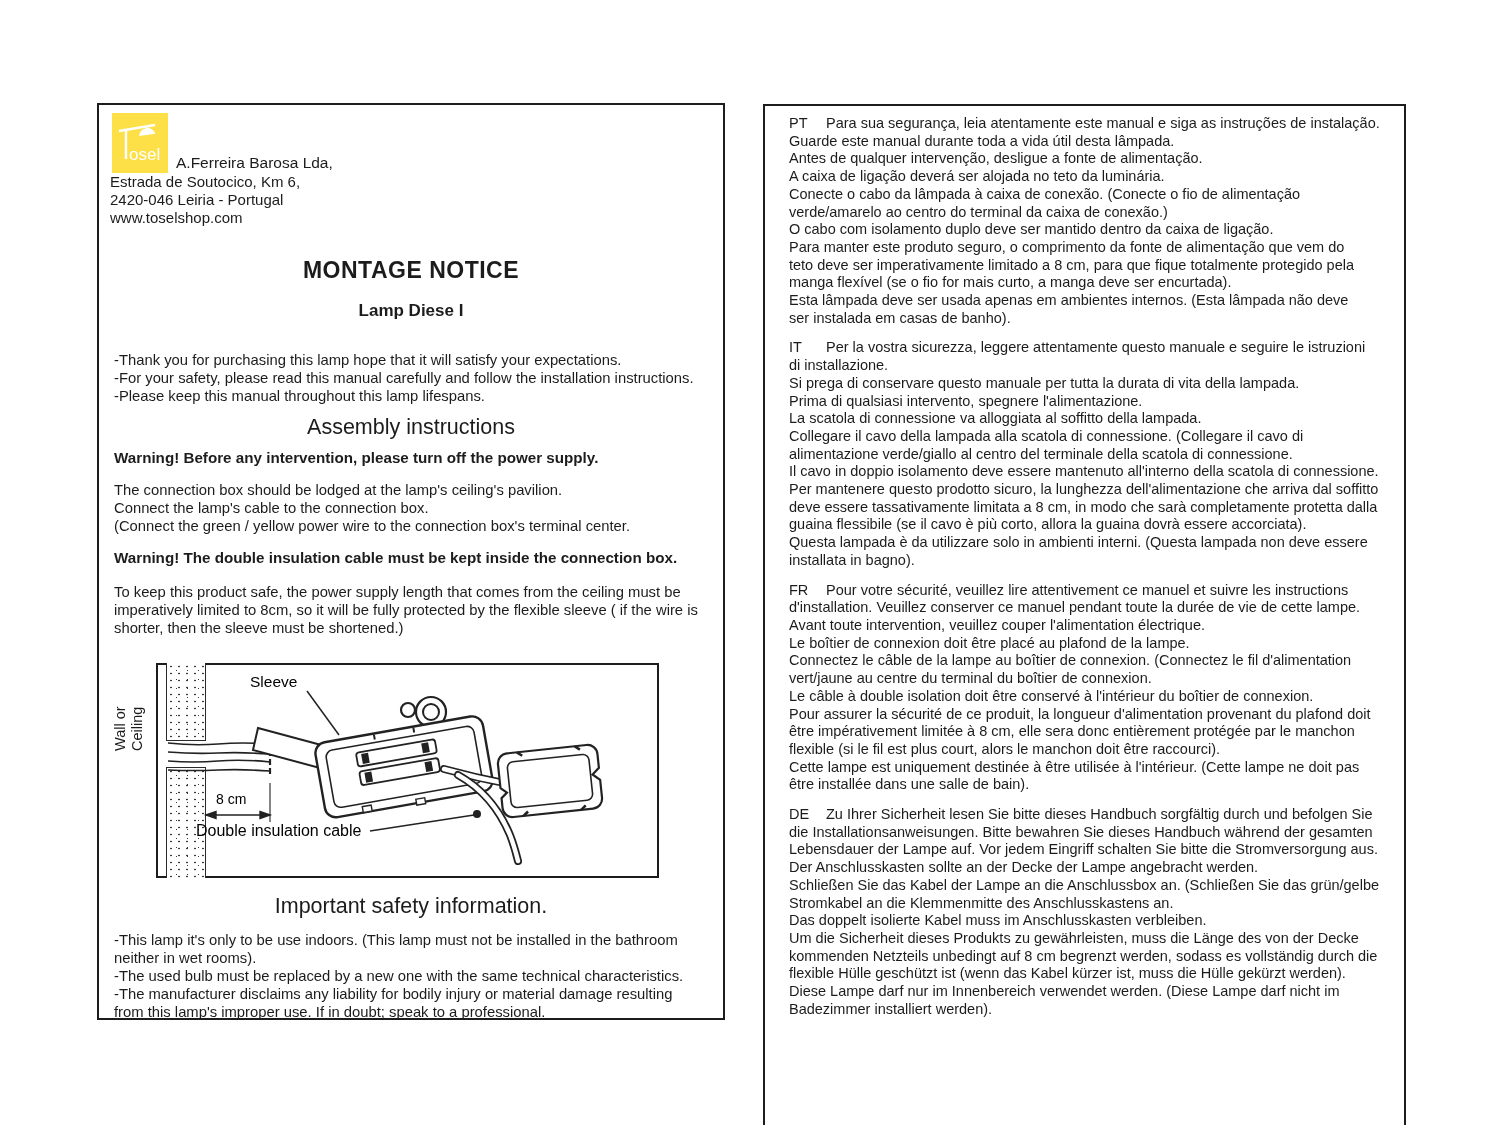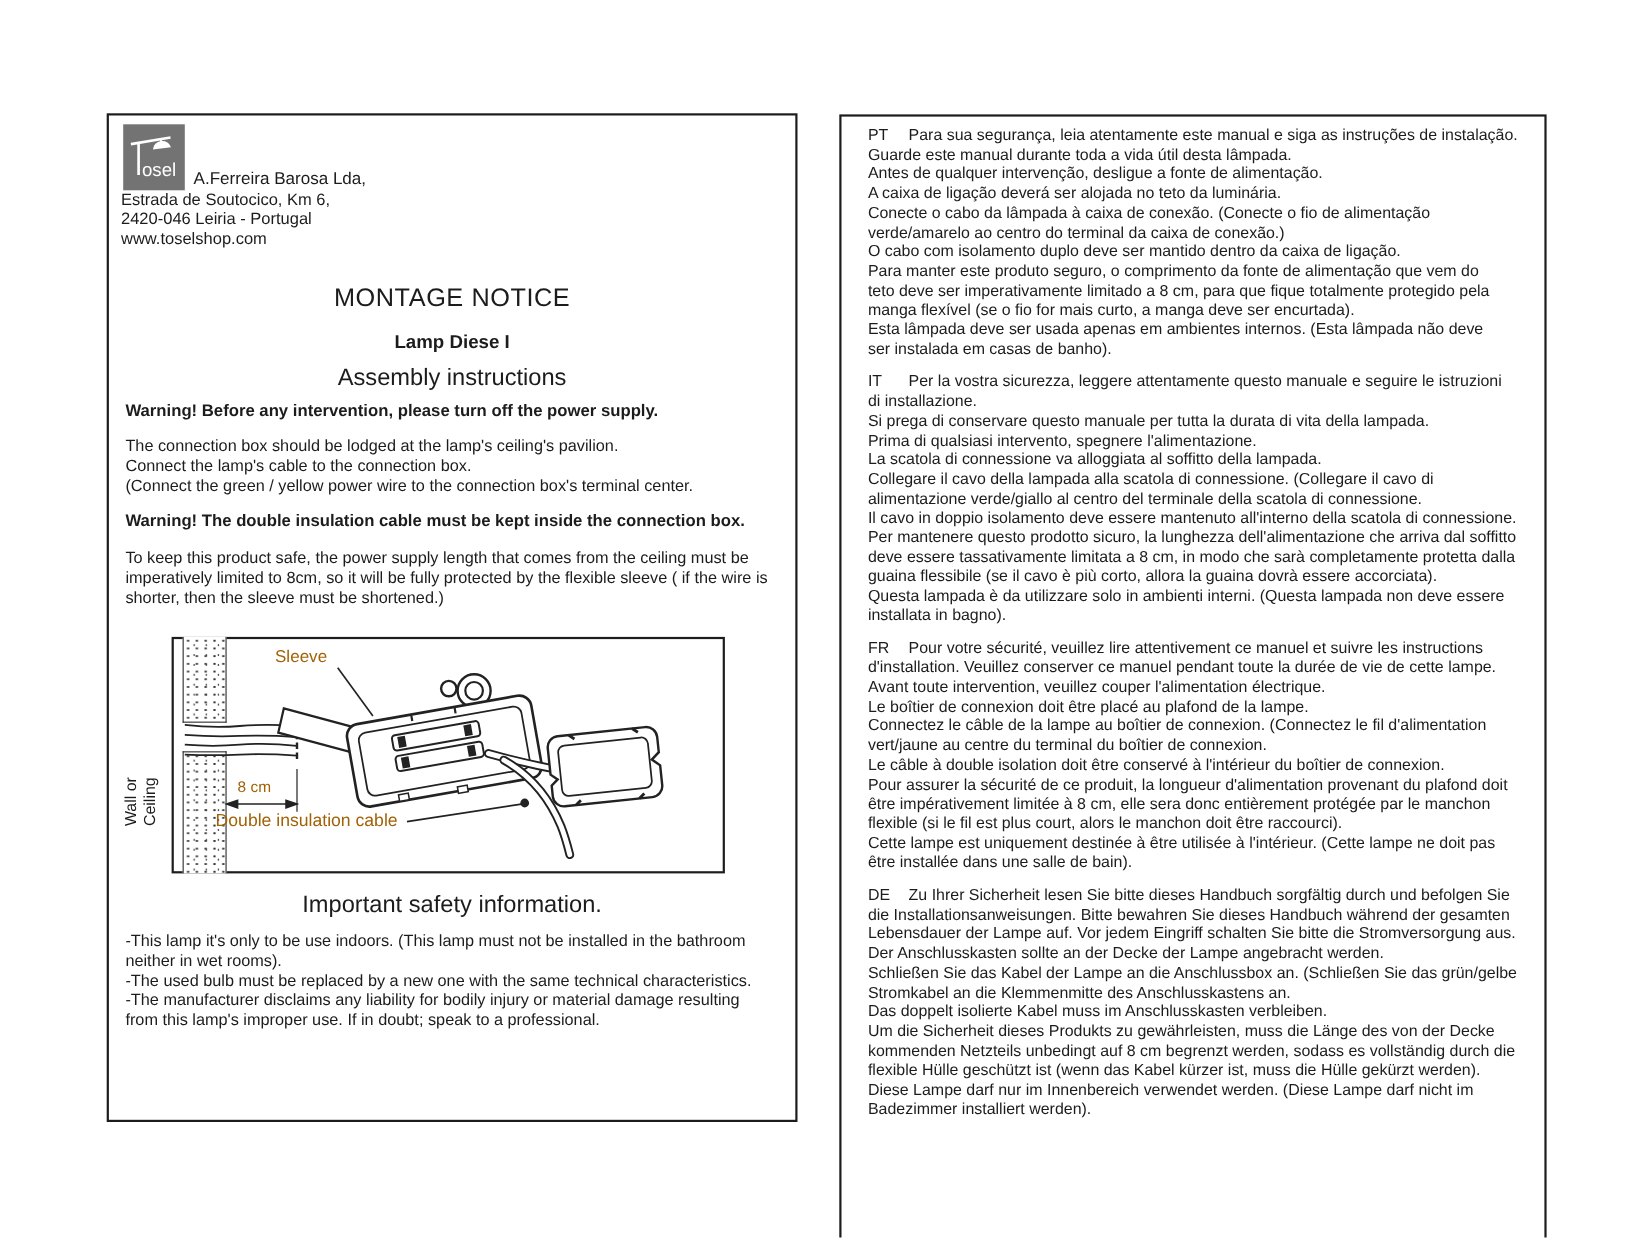--- a/index.html
+++ b/index.html
@@ -7,45 +7,45 @@
     width:1500px;height:1125px;background:#ffffff;position:relative;
     font-family:"Liberation Sans", sans-serif;color:#1c1c1c;
     -webkit-font-smoothing:antialiased;
   }
   .panel{position:absolute;border:2px solid #1c1c1c;background:#fff;box-sizing:border-box;}
   .panel-left{left:97px;top:103px;width:628px;height:917px;padding:8px 15px;}
   .panel-right{left:763px;top:104px;width:643px;height:1061px;padding:9px 14px 8px 24px;}
 
   
   .logo-row{display:flex;align-items:flex-end;gap:8px;margin-left:-2px;}
-  .logo-box{width:56px;height:60px;background:#737373;flex:0 0 auto;}
+  .logo-box{width:56px;height:60px;background:#fde047;flex:0 0 auto;}
   .company-name{font-size:15.5px;padding-bottom:1px;}
   .address{font-size:15px;line-height:18px;margin-left:-4px;}
-  h1.doc-title{font-size:23px;font-weight:normal;text-align:center;margin:30px 0 0 0;letter-spacing:.5px;}
+  h1.doc-title{font-size:23px;font-weight:bold;text-align:center;margin:30px 0 0 0;letter-spacing:.5px;}
   h2.doc-subtitle{font-size:17px;font-weight:bold;text-align:center;margin:17px 0 0 0;}
   .ml{white-space:pre-line;}
   p.body{font-size:14.8px;line-height:18px;margin:0;}
   .intro{margin-top:30px !important;}
   h3.section-h{font-size:21.5px;font-weight:normal;text-align:center;margin:10px 0 0 0;}
   p.warning{font-size:15.2px;font-weight:bold;margin:9px 0 0 0;line-height:18px;}
   .mt14{margin-top:14px !important;}
   .mt16{margin-top:16px !important;}
   .mt12{margin-top:12px !important;}
 
   
   .diagram{position:relative;width:499px;height:211px;border:2px solid #1c1c1c;margin:26px 0 0 42px;background:#fff;}
   .wall{position:absolute;border:1.5px solid #2a2a2a;box-sizing:border-box;
     background-color:#fff;
     background-image:radial-gradient(circle,#3a3a3a 0.9px,transparent 1.15px),
                      radial-gradient(circle,#3a3a3a 0.7px,transparent 1px);
     background-size:8px 7px,11px 9px;background-position:0 0,4px 3px;}
   .wall-top{left:8px;top:-2px;width:40px;height:78px;border-top:none;}
   .wall-bottom{left:8px;top:102px;width:40px;height:111px;border-bottom:none;}
   .diagram svg{position:absolute;left:0;top:0;}
-  .dlabel{position:absolute;font-size:15px;color:#a16207;white-space:pre-line;}
+  .dlabel{position:absolute;font-size:15px;color:#000000;white-space:pre-line;}
   .lbl-sleeve{left:92px;top:8px;font-size:15.5px;}
   .lbl-8cm{left:58px;top:126px;font-size:14px;}
   .lbl-cable{left:38px;top:157px;font-size:16px;}
   .wall-or-ceiling{position:absolute;left:-5px;top:592px;width:72px;height:36px;
     transform:rotate(-90deg);font-size:14.5px;line-height:17px;white-space:pre-line;text-align:left;}
 
   
   .lang-block{font-size:14.5px;line-height:17.7px;margin:0 0 12px 0;}
   .lang-code{display:inline-block;min-width:24px;margin-right:13px;}
   .lang-text{white-space:pre-line;}
@@ -69,20 +69,23 @@
       </div>
       <div class="company-name">A.Ferreira Barosa Lda,</div>
     </div>
     <div class="address">Estrada de Soutocico, Km 6,</div>
     <div class="address">2420-046 Leiria - Portugal</div>
     <div class="address">www.toselshop.com</div>
 
     <h1 class="doc-title">MONTAGE NOTICE</h1>
     <h2 class="doc-subtitle">Lamp Diese I</h2>
 
+    <p class="body ml intro">-Thank you for purchasing this lamp hope that it will satisfy your expectations.
+-For your safety, please read this manual carefully and follow the installation instructions.
+-Please keep this manual throughout this lamp lifespans.</p>
 
     <h3 class="section-h">Assembly instructions</h3>
     <p class="warning">Warning! Before any intervention, please turn off the power supply.</p>
     <p class="body ml mt14">The connection box should be lodged at the lamp's ceiling's pavilion.
 Connect the lamp's cable to the connection box.
 (Connect the green / yellow power wire to the connection box's terminal center.</p>
     <p class="warning mt14">Warning! The double insulation cable must be kept inside the connection box.</p>
     <p class="body ml mt16">To keep this product safe, the power supply length that comes from the ceiling must be
 imperatively limited to 8cm, so it will be fully protected by the flexible sleeve ( if the wire is
 shorter, then the sleeve must be shortened.)</p>

